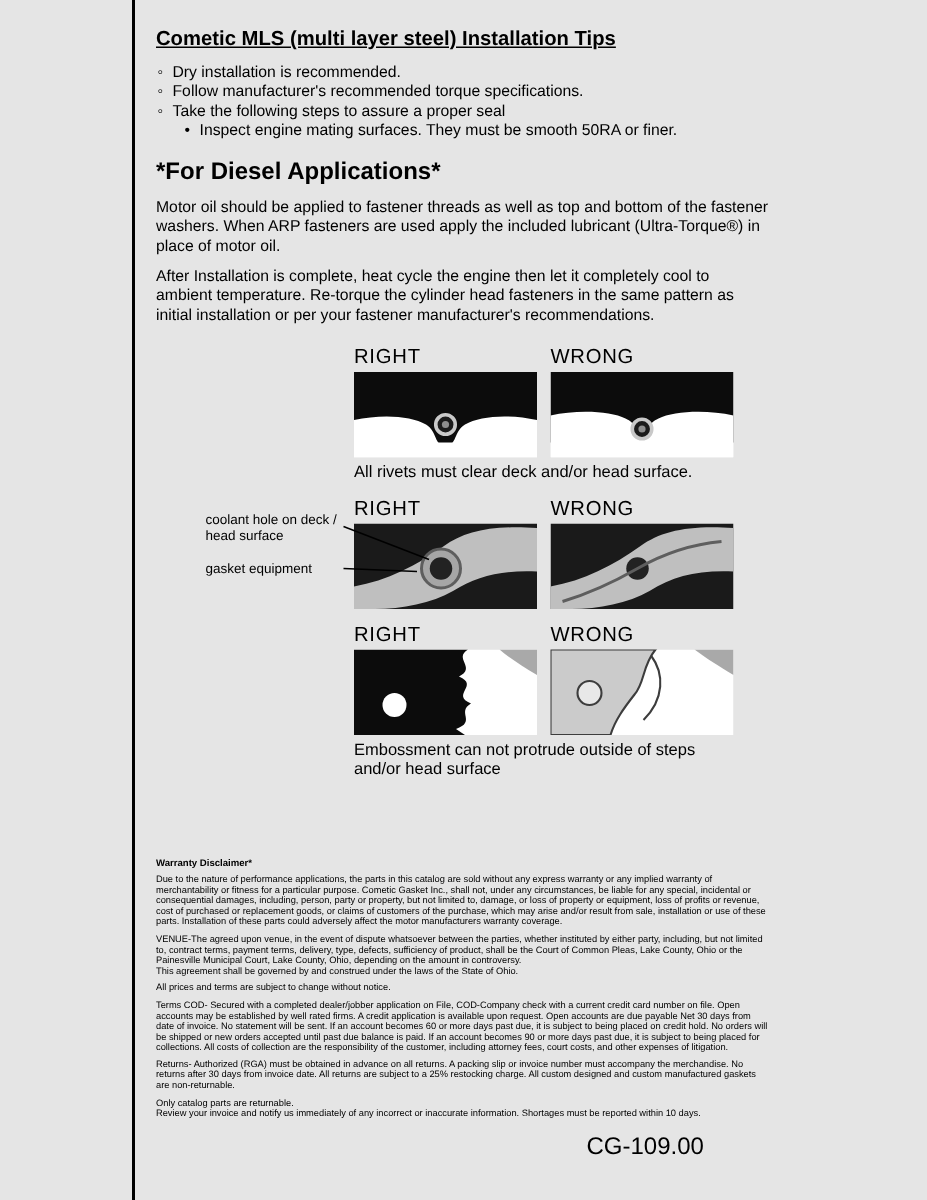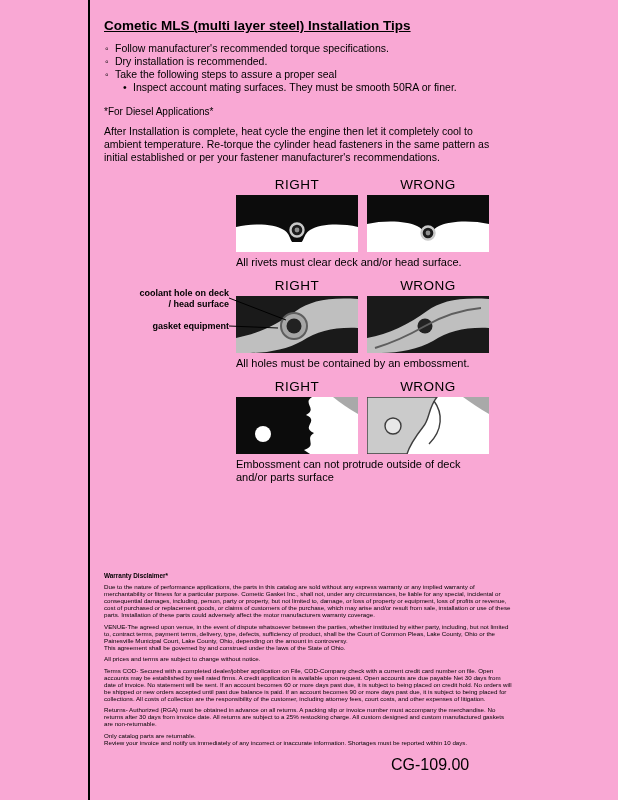--- a/index.html
+++ b/index.html
@@ -1,65 +1,66 @@
 <!DOCTYPE html>
 <html><head>
 <meta charset="utf-8">
 <style>
   html,body{margin:0;padding:0;}
   body{width:618px;height:800px;background:#ffffff;color:#000;
        font-family:"Liberation Sans","DejaVu Sans",sans-serif;}
-  .page{position:relative;width:618px;height:800px;background:#f9a8d4;overflow:hidden;}
+  .page{position:relative;width:618px;height:800px;background:#e5e5e5;overflow:hidden;}
   .left-rule{position:absolute;left:88px;top:0;width:2px;height:800px;background:#000;}
   .content{position:absolute;left:104px;top:18px;width:444px;}
   .title{font-size:13.5px;font-weight:bold;text-decoration:underline;margin:0 0 9px 0;}
   .bullet{position:relative;font-size:10.5px;line-height:13px;padding-left:11px;}
   .bullet::before{content:"\25E6";position:absolute;left:1px;top:0;}
   .sub-bullet{position:relative;font-size:10.5px;line-height:13px;padding-left:10px;margin-left:19px;}
   .sub-bullet::before{content:"\2022";position:absolute;left:0;top:0;}
-  .diesel-heading{font-size:10px;font-weight:normal;margin:12px 0 8px 0;}
+  .diesel-heading{font-size:16px;font-weight:bold;margin:12px 0 8px 0;}
   .para{font-size:10.5px;line-height:13px;margin:0 0 7px 0;width:408px;}
   .diagrams{margin-left:132px;margin-top:13px;width:260px;}
   .diag-row{margin-bottom:9px;}
   .diag-labels{display:flex;width:253px;}
-  .diag-label{width:122px;text-align:center;font-size:13.5px;line-height:16px;letter-spacing:.5px;}
+  .diag-label{width:122px;font-size:13.5px;line-height:16px;letter-spacing:.5px;}
   .diag-label + .diag-label{margin-left:9px;}
   .panels{position:relative;display:flex;width:253px;margin-top:2px;}
   .panel{width:122px;height:57px;display:block;}
   .panel + .panel{margin-left:9px;}
   .caption{font-size:11px;line-height:13px;margin-top:4px;width:250px;}
-  .callout{position:absolute;right:100%;margin-right:7px;width:92px;text-align:right;
-           font-size:9px;line-height:10.5px;font-weight:bold;}
+  .callout{position:absolute;right:100%;margin-right:7px;width:92px;
+           font-size:9px;line-height:10.5px;}
   .callout-1{top:-8px;}
   .callout-2{top:25px;}
   .callout-lines{position:absolute;left:-110px;top:-12px;width:180px;height:80px;z-index:3;pointer-events:none;}
   .legal{position:absolute;left:104px;top:572px;width:410px;}
   .legal-heading{font-size:6.4px;font-weight:bold;line-height:8px;margin:0 0 3px 0;}
   .legal p{font-size:6.2px;line-height:7px;margin:0 0 4.5px 0;}
   .legal p.tight{margin-bottom:0;}
   .footer{position:absolute;left:391px;top:756px;font-size:16px;}
 </style>
 </head>
 <body>
 
 <div class="page">
   <div class="left-rule"></div>
 
   <div class="content">
     <h1 class="title">Cometic MLS (multi layer steel) Installation Tips</h1>
 
     <div>
+      <div class="bullet">Dry installation is recommended.</div>
       <div class="bullet">Follow manufacturer's recommended torque specifications.</div>
-      <div class="bullet">Dry installation is recommended.</div>
       <div class="bullet">Take the following steps to assure a proper seal</div>
-      <div class="sub-bullet">Inspect account mating surfaces.  They must be smooth 50RA or finer.</div>
+      <div class="sub-bullet">Inspect engine mating surfaces.  They must be smooth 50RA or finer.</div>
     </div>
 
     <h2 class="diesel-heading">*For Diesel Applications*</h2>
-    <p class="para">After Installation is complete, heat cycle the engine then let it completely cool to ambient temperature. Re-torque the cylinder head fasteners in the same pattern as initial established or per your fastener manufacturer's recommendations.</p>
+    <p class="para">Motor oil should be applied to fastener threads as well as top and bottom of the fastener washers. When ARP fasteners are used apply the included lubricant (Ultra-Torque®) in place of motor oil.</p>
+    <p class="para">After Installation is complete, heat cycle the engine then let it completely cool to ambient temperature. Re-torque the cylinder head fasteners in the same pattern as initial installation or per your fastener manufacturer's recommendations.</p>
 
     <div class="diagrams">
 
       <div class="diag-row">
         <div class="diag-labels">
           <span class="diag-label">RIGHT</span>
           <span class="diag-label">WRONG</span>
         </div>
         <div class="panels">
           <svg class="panel" viewBox="0 0 122 57">
@@ -98,21 +99,20 @@
             <circle cx="58" cy="30" r="13" fill="#a6a6a6" stroke="#5e5e5e" stroke-width="2"></circle>
             <circle cx="58" cy="30" r="7.5" fill="#222222"></circle>
           </svg>
           <svg class="panel" viewBox="0 0 122 57">
             <rect width="122" height="57" fill="#1a1a1a"></rect>
             <path d="M0,57 L0,42 C22,38 42,28 60,15 C74,5 92,1 122,3 L122,32 C98,31 82,35 66,45 C52,53 32,57 14,57 Z" fill="#bfbfbf"></path>
             <circle cx="58" cy="30" r="7.5" fill="#222222"></circle>
             <path d="M8,52 C28,46 44,38 58,30 C72,22 92,14 114,12" fill="none" stroke="#5e5e5e" stroke-width="2"></path>
           </svg>
         </div>
-        <div class="caption">All holes must be contained by an embossment.</div>
       </div>
 
       <div class="diag-row">
         <div class="diag-labels">
           <span class="diag-label">RIGHT</span>
           <span class="diag-label">WRONG</span>
         </div>
         <div class="panels">
           <svg class="panel" viewBox="0 0 122 57">
             <rect width="122" height="57" fill="#ffffff"></rect>
@@ -121,21 +121,21 @@
             <circle cx="27" cy="37" r="8" fill="#ffffff"></circle>
           </svg>
           <svg class="panel" viewBox="0 0 122 57">
             <rect width="122" height="57" fill="#ffffff"></rect>
             <path d="M0,0 L70,0 C61,11 63,22 56,30 C49,39 43,47 40,57 L0,57 Z" fill="#cbcbcb" stroke="#3d3d3d" stroke-width="1.4"></path>
             <path d="M96,0 L122,0 L122,17 C112,11 104,6 96,0 Z" fill="#a9a9a9"></path>
             <circle cx="26" cy="29" r="8" fill="#e8e8e8" stroke="#3d3d3d" stroke-width="1.4"></circle>
             <path d="M67,4 C76,16 76,33 62,47" fill="none" stroke="#3d3d3d" stroke-width="1.4"></path>
           </svg>
         </div>
-        <div class="caption">Embossment can not protrude outside of deck and/or parts surface</div>
+        <div class="caption">Embossment can not protrude outside of steps and/or head surface</div>
       </div>
 
     </div>
   </div>
 
   <div class="legal">
     <div class="legal-heading">Warranty Disclaimer*</div>
     <p>Due to the nature of performance applications, the parts in this catalog are sold without any express warranty or any implied warranty of merchantability or fitness for a particular purpose.  Cometic Gasket Inc., shall not, under any circumstances, be liable for any special, incidental or consequential damages, including, person, party or property, but not limited to, damage, or loss of property or equipment, loss of profits or revenue, cost of purchased or replacement goods, or claims of customers of the purchase, which may arise and/or result from sale, installation or use of these parts.  Installation of these parts could adversely affect the motor manufacturers warranty coverage.</p>
     <p class="tight">VENUE-The agreed upon venue, in the event of dispute whatsoever between the parties, whether instituted by either party, including, but not limited to, contract terms, payment terms, delivery, type, defects, sufficiency of product, shall be the Court of Common Pleas, Lake County, Ohio or the Painesville Municipal Court, Lake County, Ohio, depending on the amount in controversy.</p>
     <p>This agreement shall be governed by and construed under the laws of the State of Ohio.</p>

